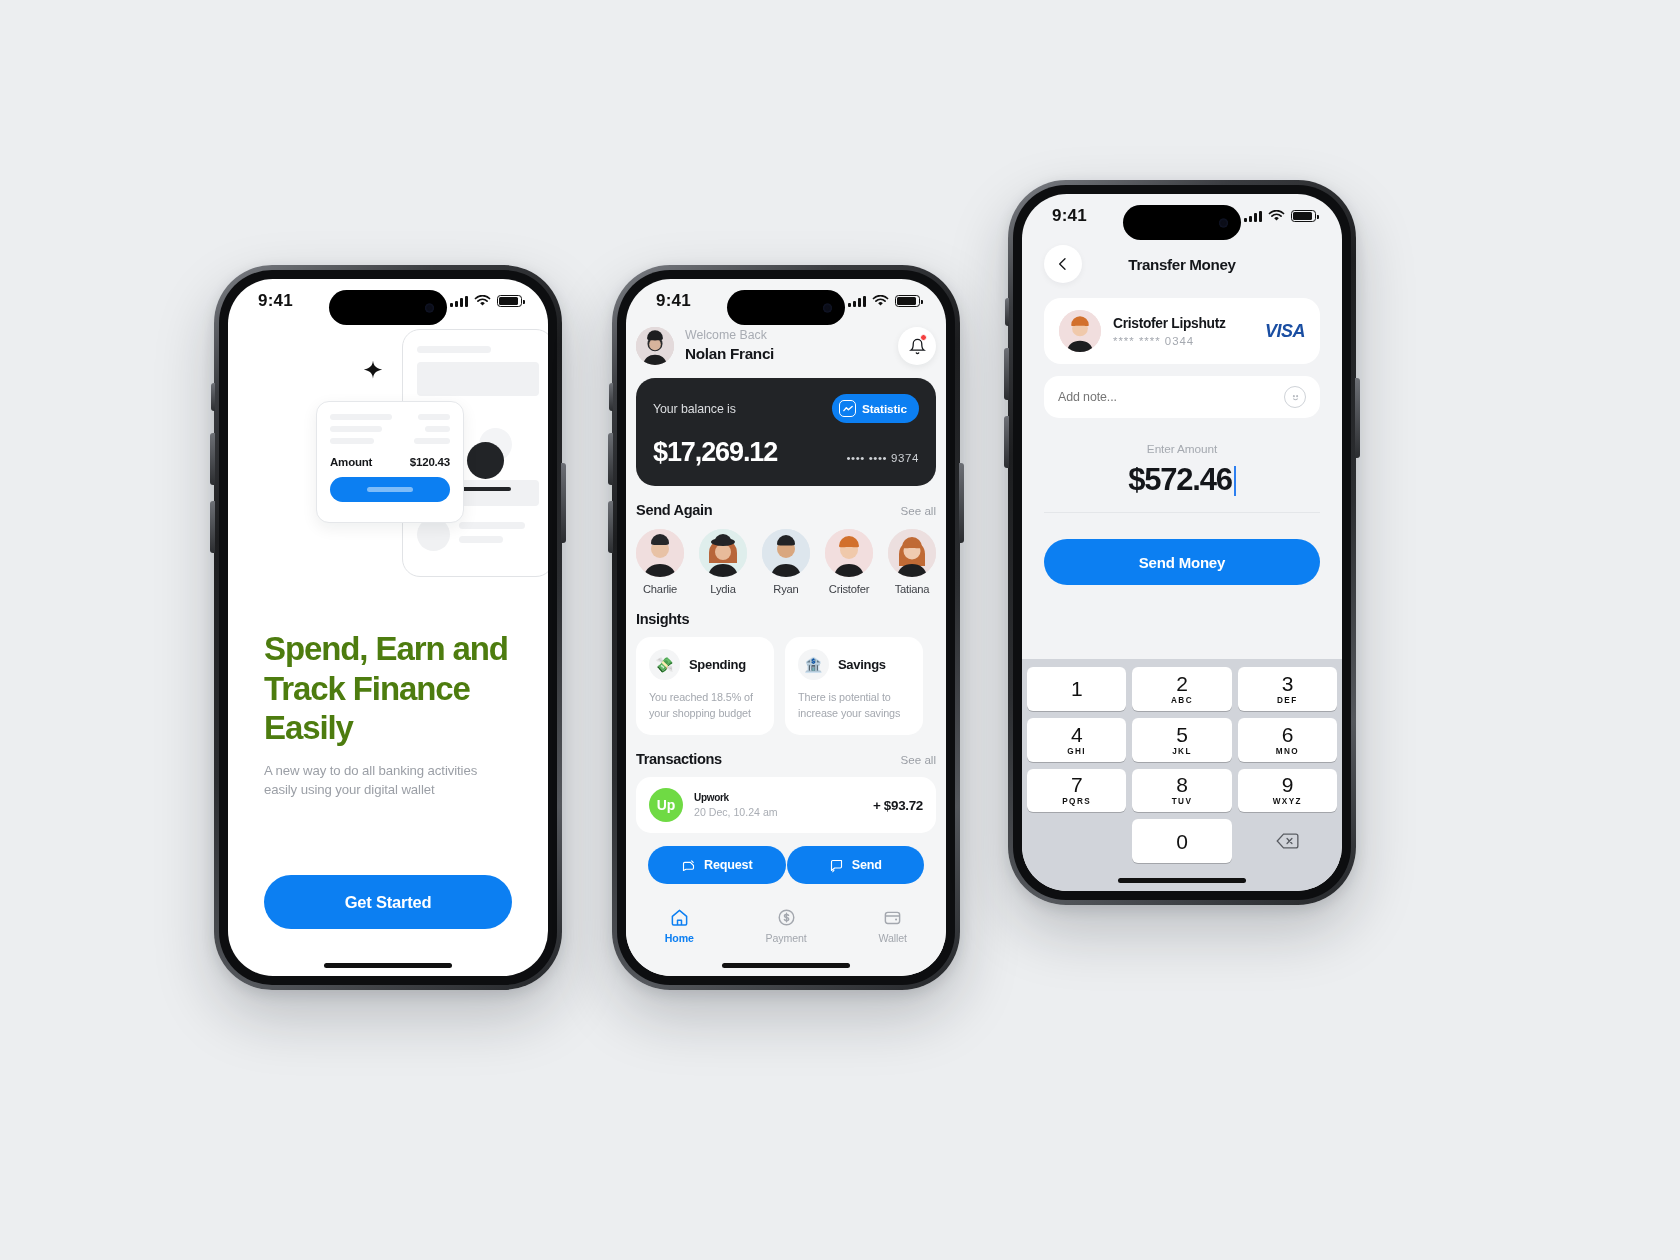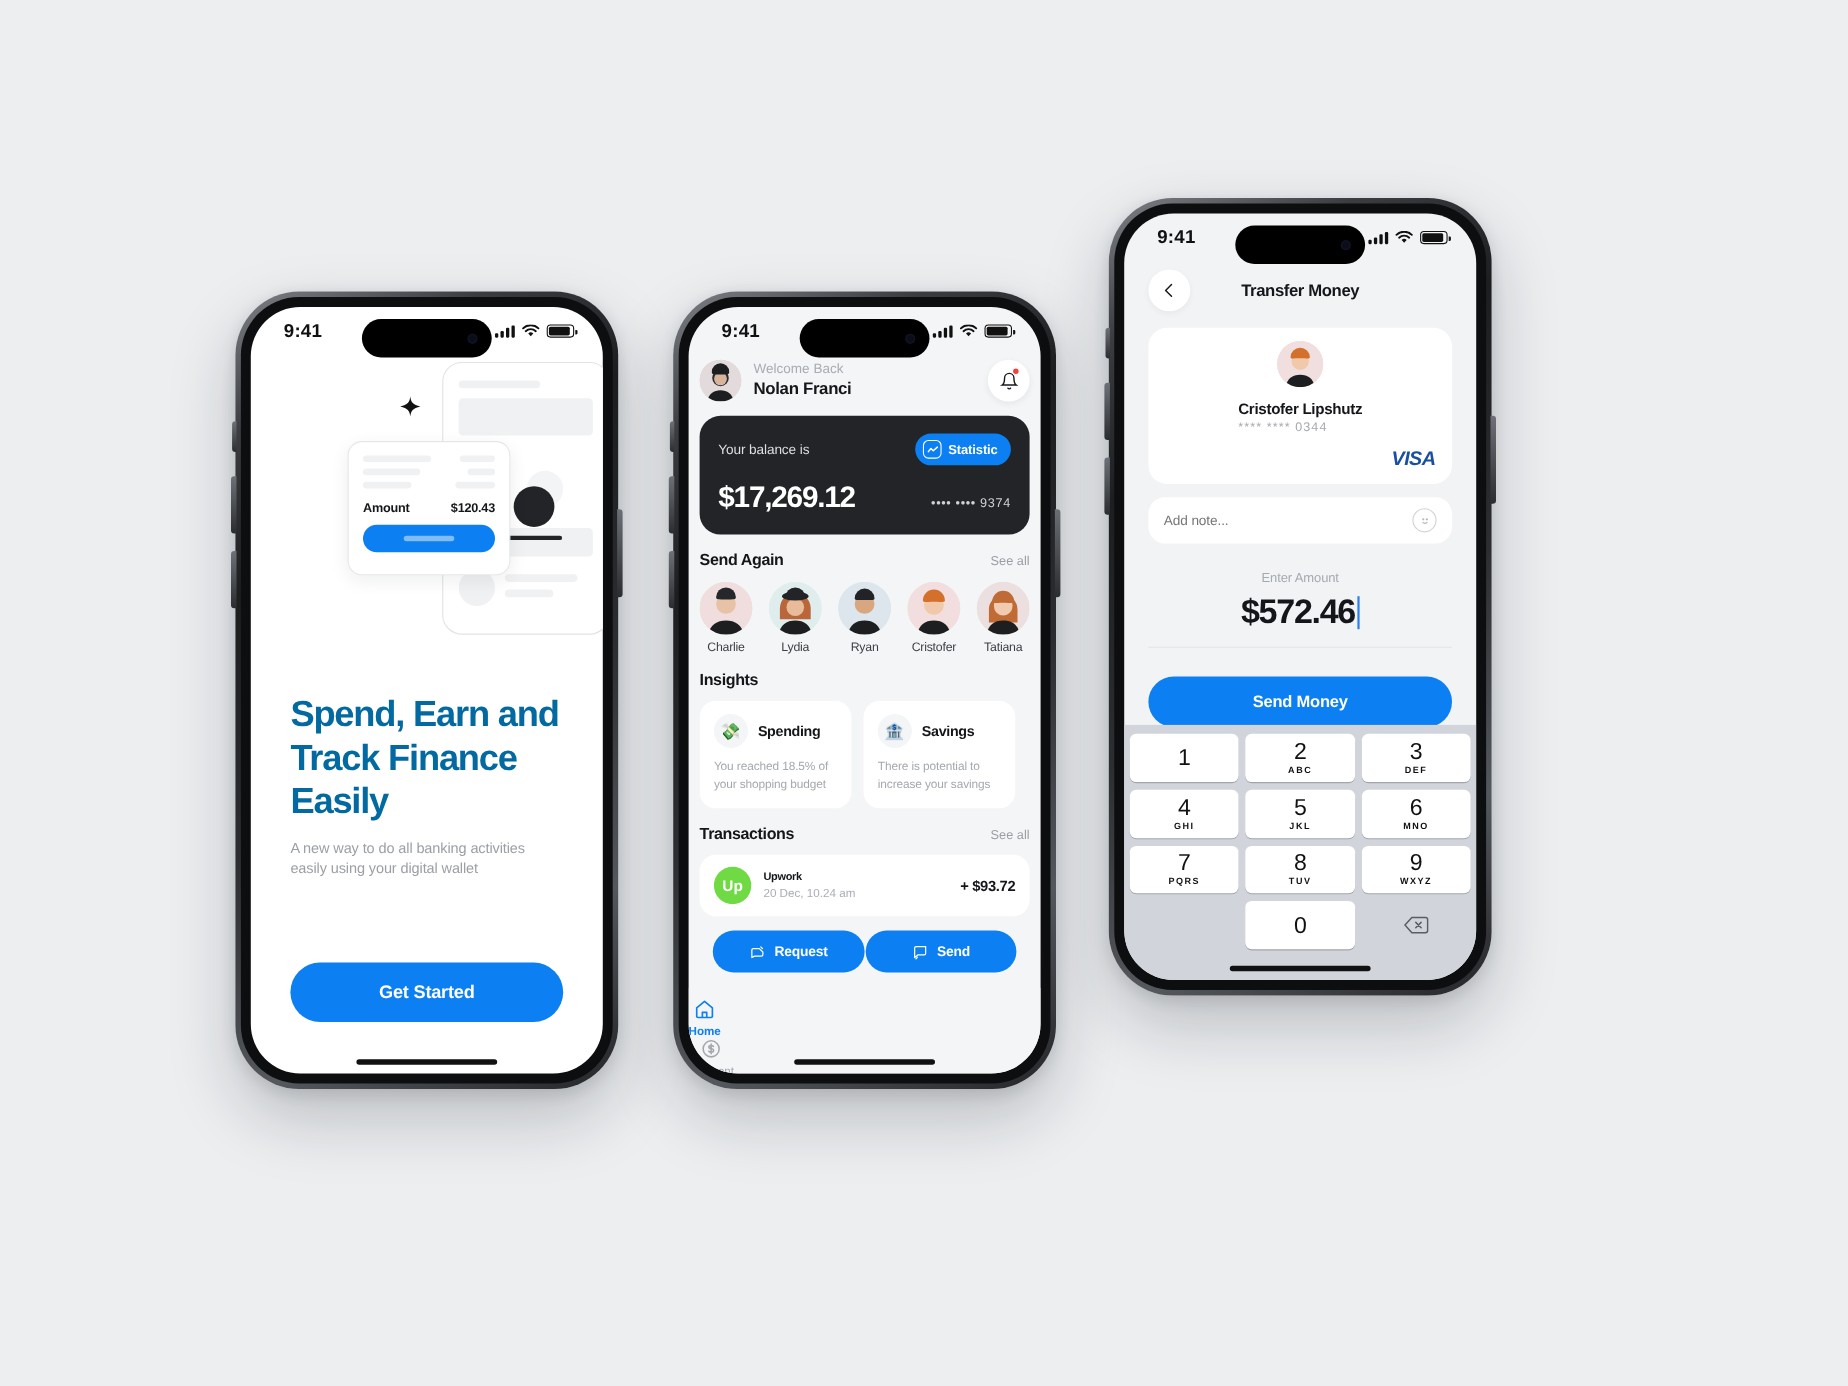--- a/index.html
+++ b/index.html
@@ -84,21 +84,21 @@
   .il-smallcard .row{display:flex;justify-content:space-between;margin-bottom:6px;}
   .il-amt{display:flex;justify-content:space-between;align-items:center;margin-top:12px;}
   .il-amt b{font-size:11.5px;font-weight:700;color:#15171a;letter-spacing:-.2px;}
   .il-btn{margin-top:9px;height:25px;border-radius:13px;background:#0c7ff2;
           display:flex;align-items:center;justify-content:center;}
   .il-btn span{width:46px;height:5px;border-radius:3px;background:#7fbcf8;display:block;}
   .il-dot{position:absolute;width:37px;height:37px;border-radius:50%;background:#222427;left:203px;top:103px;}
   .il-dotline{position:absolute;left:197px;top:148px;width:50px;height:4px;border-radius:2px;background:#222427;}
   .il-ghost{position:absolute;width:33px;height:33px;border-radius:50%;background:#f0f1f3;}
 
-  .p1-title{font-size:33px;line-height:1.20;font-weight:700;color:#0369a1;letter-spacing:-1.1px;margin-top:18px;}
+  .p1-title{font-size:33px;line-height:1.20;font-weight:700;color:#4d7c0f;letter-spacing:-1.1px;margin-top:18px;}
   .p1-sub{font-size:13.2px;line-height:1.46;color:#9b9fa6;margin-top:13px;letter-spacing:-.1px;}
   .p1-cta{margin-top:auto;margin-bottom:47px;height:54px;border-radius:28px;background:#0c7ff2;
     color:#fff;font-size:16.5px;font-weight:700;display:flex;align-items:center;justify-content:center;
     letter-spacing:-.2px;border:none;cursor:pointer;font-family:Liberation Sans, sans-serif;}
 
   
   #phone2 { left: 612px; top: 265px; width: 348px; height: 725px; }
   .p2-screen{background:#f4f5f6;}
   .p2-body{padding:0 10px;height:calc(100% - 44px);display:flex;flex-direction:column;position:relative;}
   .p2-head{display:flex;align-items:center;gap:11px;margin-top:4px;}
@@ -140,35 +140,35 @@
   .txn .logo{width:34px;height:34px;border-radius:50%;background:#6fda44;color:#fff;
     display:flex;align-items:center;justify-content:center;font-size:14px;font-weight:700;}
   .txn .nm{font-size:10px;font-weight:700;color:#14161a;letter-spacing:-.3px;}
   .txn .dt{font-size:10.6px;color:#a9adb4;margin-top:3px;}
   .txn .amt{margin-left:auto;font-size:13.4px;font-weight:700;color:#14161a;letter-spacing:-.3px;}
   .actions{position:absolute;left:22px;right:22px;bottom:92px;display:flex;gap:1px;}
   .act{flex:1;height:38px;border-radius:20px;background:#0c7ff2;color:#fff;
     display:flex;align-items:center;justify-content:center;gap:8px;font-size:12.6px;font-weight:600;
     border:none;cursor:pointer;font-family:inherit;letter-spacing:-.2px;}
   .tabbar{position:absolute;left:0;right:0;bottom:0;height:78px;background:#f4f5f6;
-    display:flex;align-items:flex-start;padding-top:10px;flex-direction:column;}
+    display:flex;align-items:flex-start;padding-top:10px;}
   .tab{flex:1;display:flex;flex-direction:column;align-items:center;gap:5px;cursor:pointer;}
   .tab span{font-size:10.6px;color:#a3a7ae;letter-spacing:-.1px;}
   .tab.on span{color:#0c7ff2;font-weight:600;}
 
   
   #phone3 { left: 1008px; top: 180px; width: 348px; height: 725px; }
   .p3-screen{background:#f2f3f5;}
   .p3-body{padding:0 22px;height:calc(100% - 44px);display:flex;flex-direction:column;position:relative;}
   .p3-top{display:flex;align-items:center;margin-top:6px;position:relative;height:40px;}
   .backbtn{width:38px;height:38px;border-radius:50%;background:#fff;display:flex;
     align-items:center;justify-content:center;cursor:pointer;box-shadow:0 2px 6px rgba(20,24,33,.05);}
   .p3-title{position:absolute;left:0;right:0;text-align:center;font-size:15.2px;
     font-weight:700;color:#14161a;letter-spacing:-.35px;}
-  .payee{background:#fff;border-radius:17px;padding:12px 15px;margin-top:14px;display:flex;align-items:center;gap:12px;flex-direction:column;}
+  .payee{background:#fff;border-radius:17px;padding:12px 15px;margin-top:14px;display:flex;align-items:center;gap:12px;}
   .payee .av{width:42px;height:42px;}
   .payee .nm{font-size:13.8px;font-weight:700;color:#14161a;letter-spacing:-.3px;}
   .payee .cardno{font-size:11.4px;color:#a5a9b0;margin-top:4px;letter-spacing:1px;}
   .visa{margin-left:auto;font-size:18px;font-weight:800;font-style:italic;color:#1a4ea2;letter-spacing:-.5px;}
   .note{background:#fff;border-radius:15px;height:42px;margin-top:12px;display:flex;
     align-items:center;padding:0 14px;}
   .note input{border:none;outline:none;flex:1;font-size:12.4px;color:#9fa3aa;
     font-family:inherit;background:transparent;letter-spacing:-.1px;}
   .note .emoji{width:22px;height:22px;border-radius:50%;border:1.6px solid #cfd3d8;
     display:flex;align-items:center;justify-content:center;cursor:pointer;}

